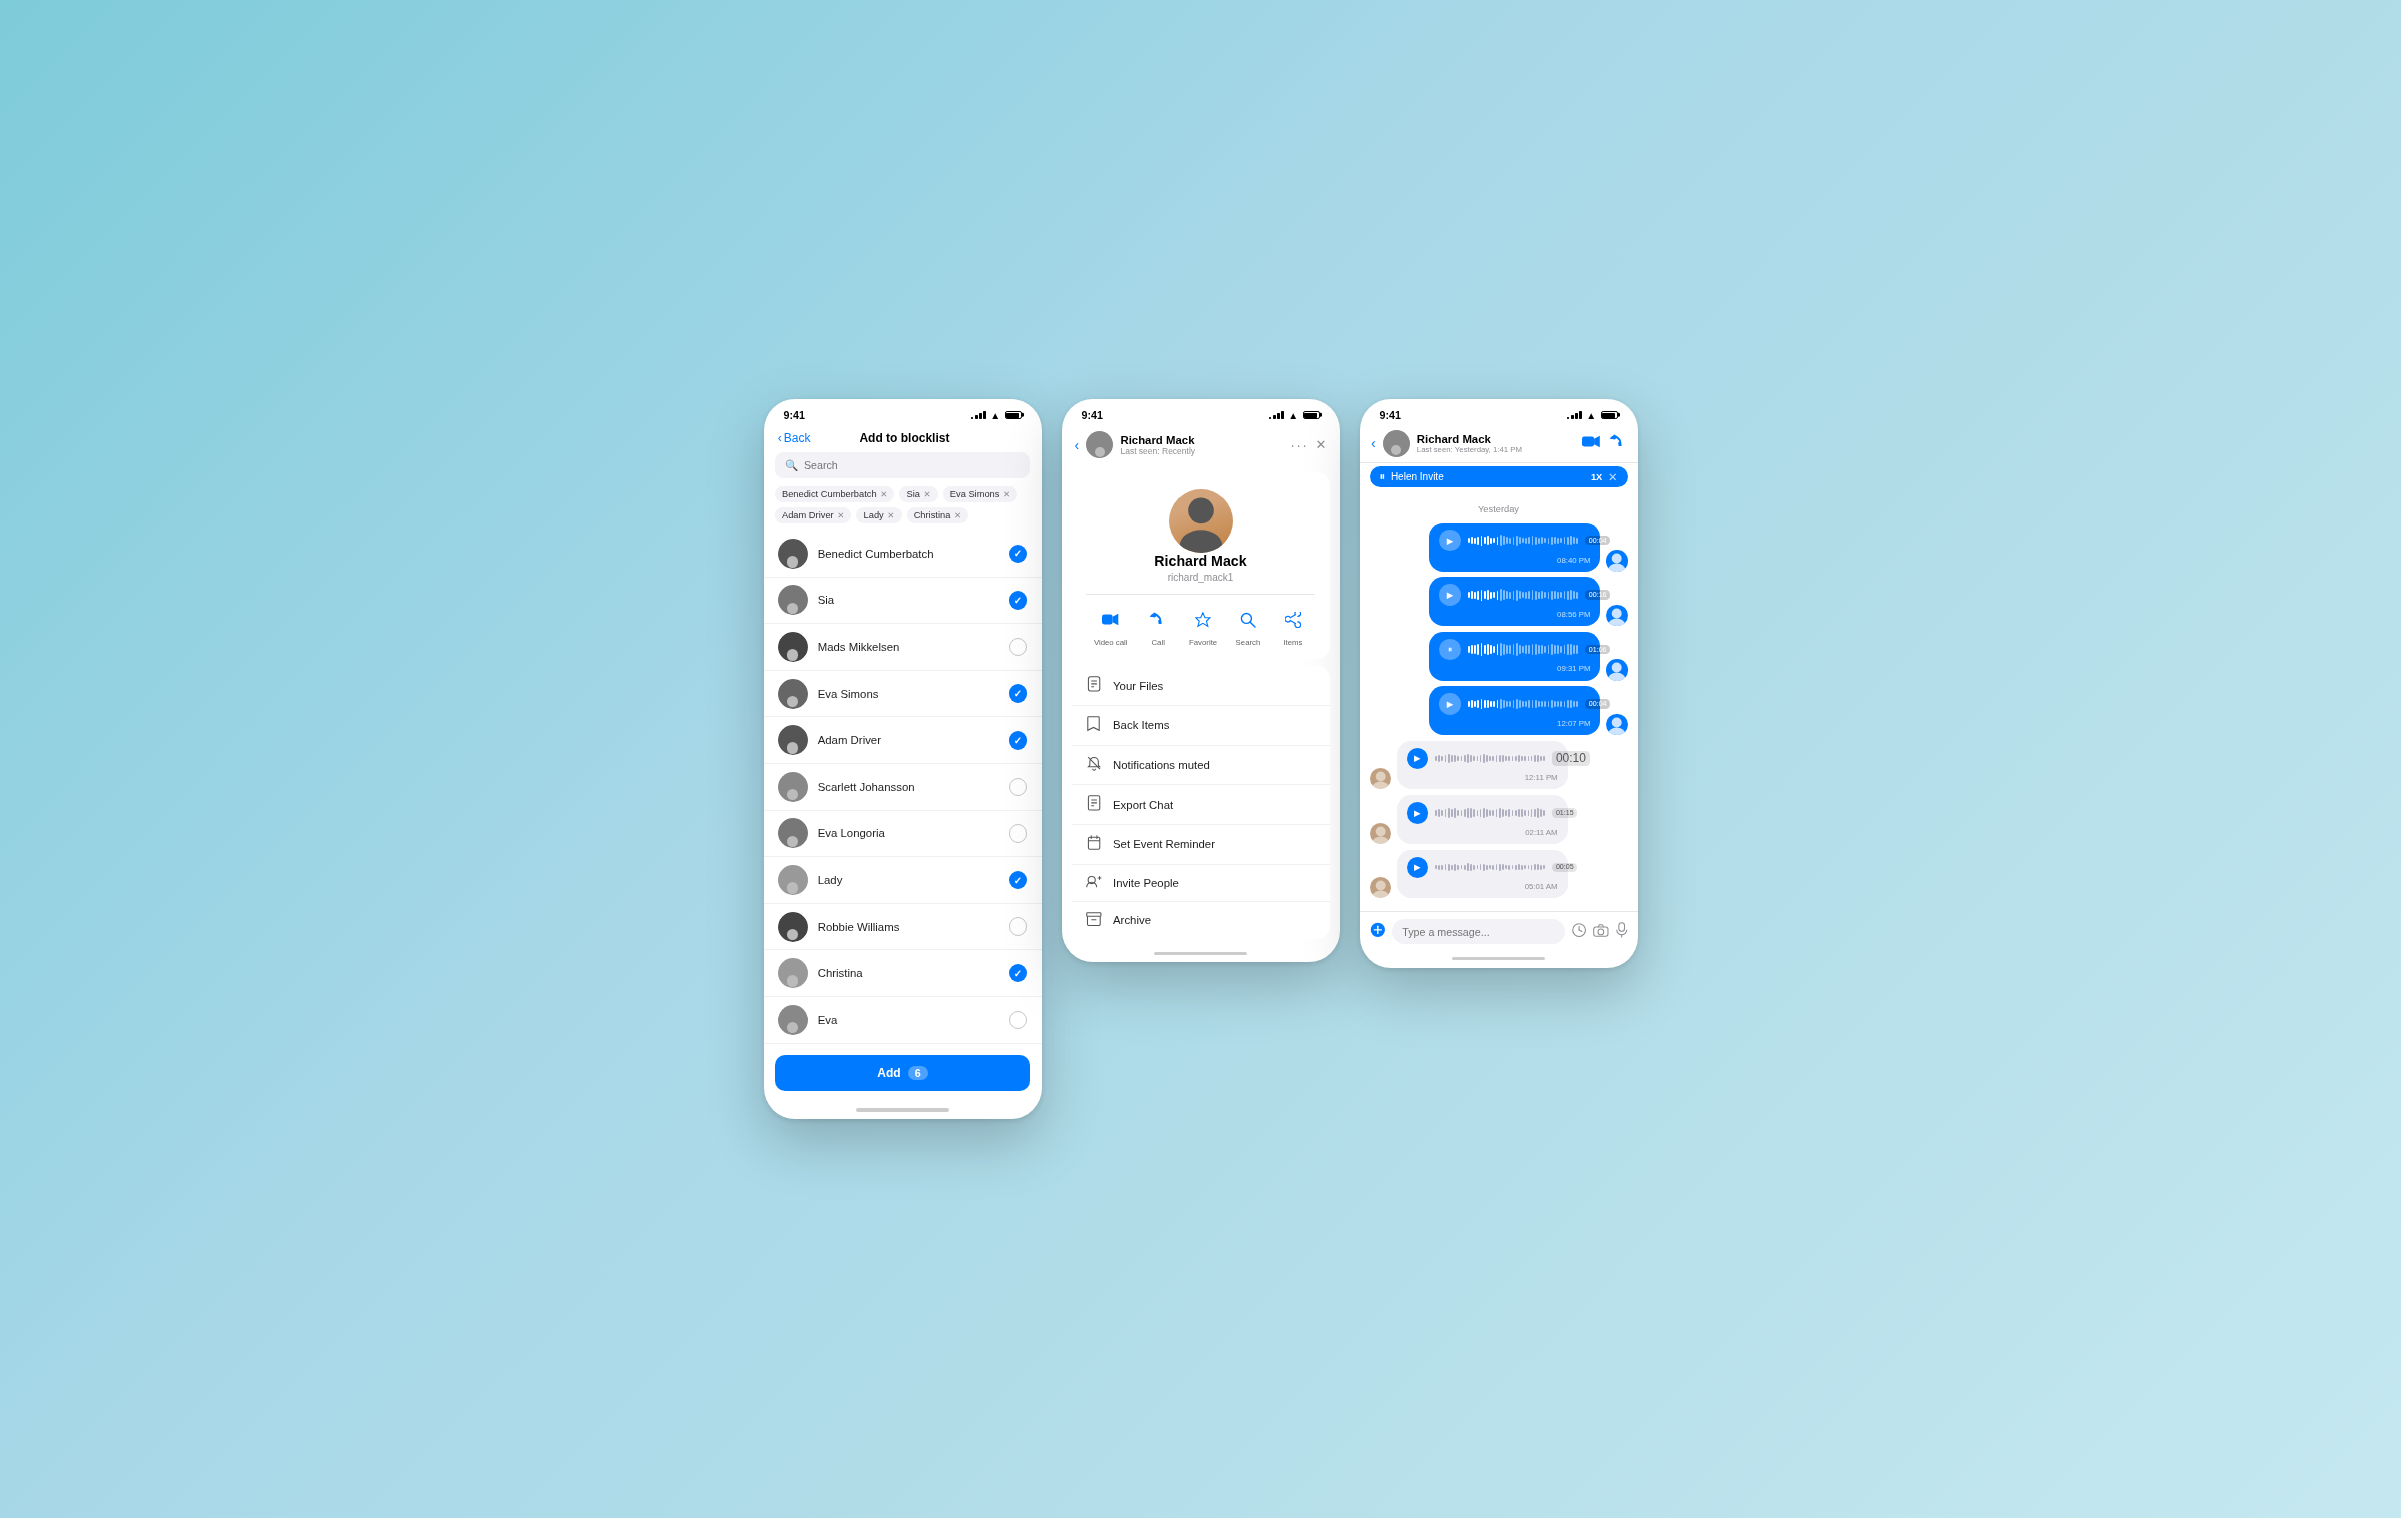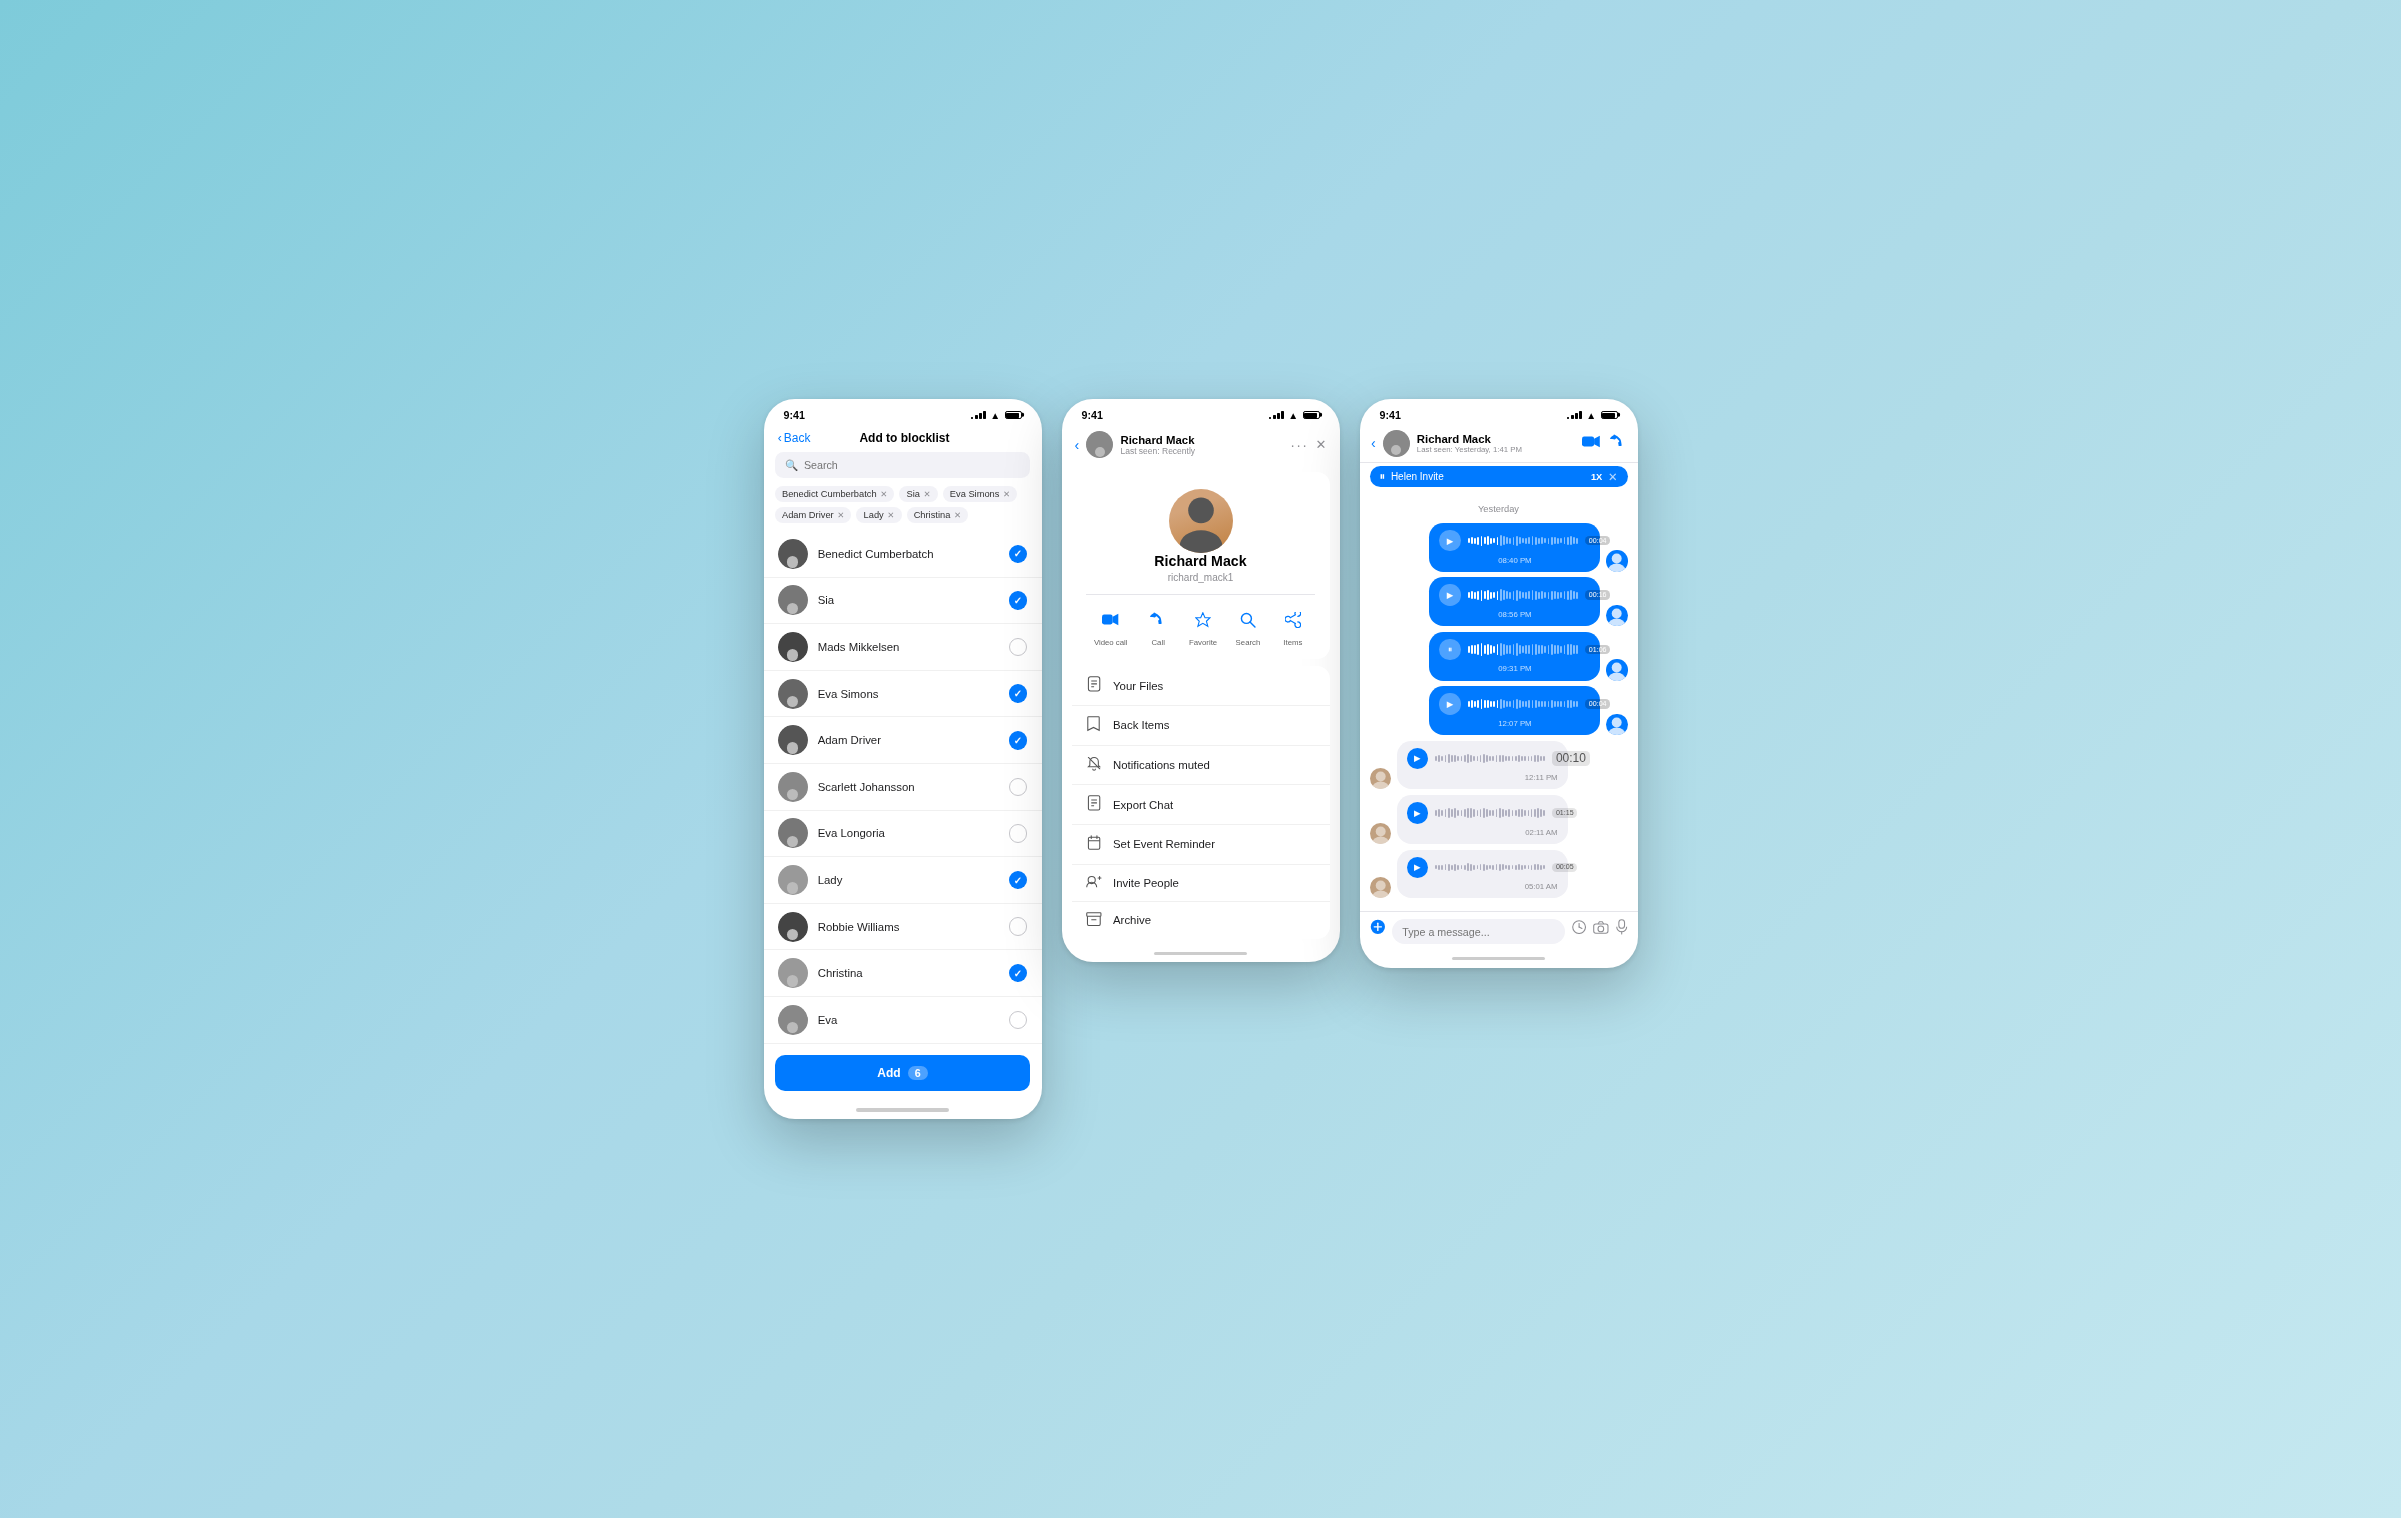--- a/index.html
+++ b/index.html
@@ -368,27 +368,27 @@
     }
     .voice-bubble.received .voice-duration {
       background: rgba(0,0,0,0.1);
       color: #555;
     }
     .msg-time {
       font-size: 7.8px;
       text-align: right;
       margin-top: 1.4px;
     }
-    .voice-bubble.sent .msg-time { color: rgba(255,255,255,0.75); text-align: center; }
+    .voice-bubble.sent .msg-time { color: rgba(255,255,255,0.75); }
     .voice-bubble.received .msg-time { color: #8e8e93; }
 
     
     .p3-typing-bar {
       display: flex;
-      align-items: flex-start;
+      align-items: center;
       padding: 7.1px 10px 7.1px;
       border-top: 0.4px solid #e5e5ea;
       gap: 7.1px;
     }
     .p3-attach { color: #007aff; font-size: 15.7px; }
     .p3-type-input {
       flex: 1;
       background: #f2f2f7;
       border: none;
       border-radius: 14.2px;

